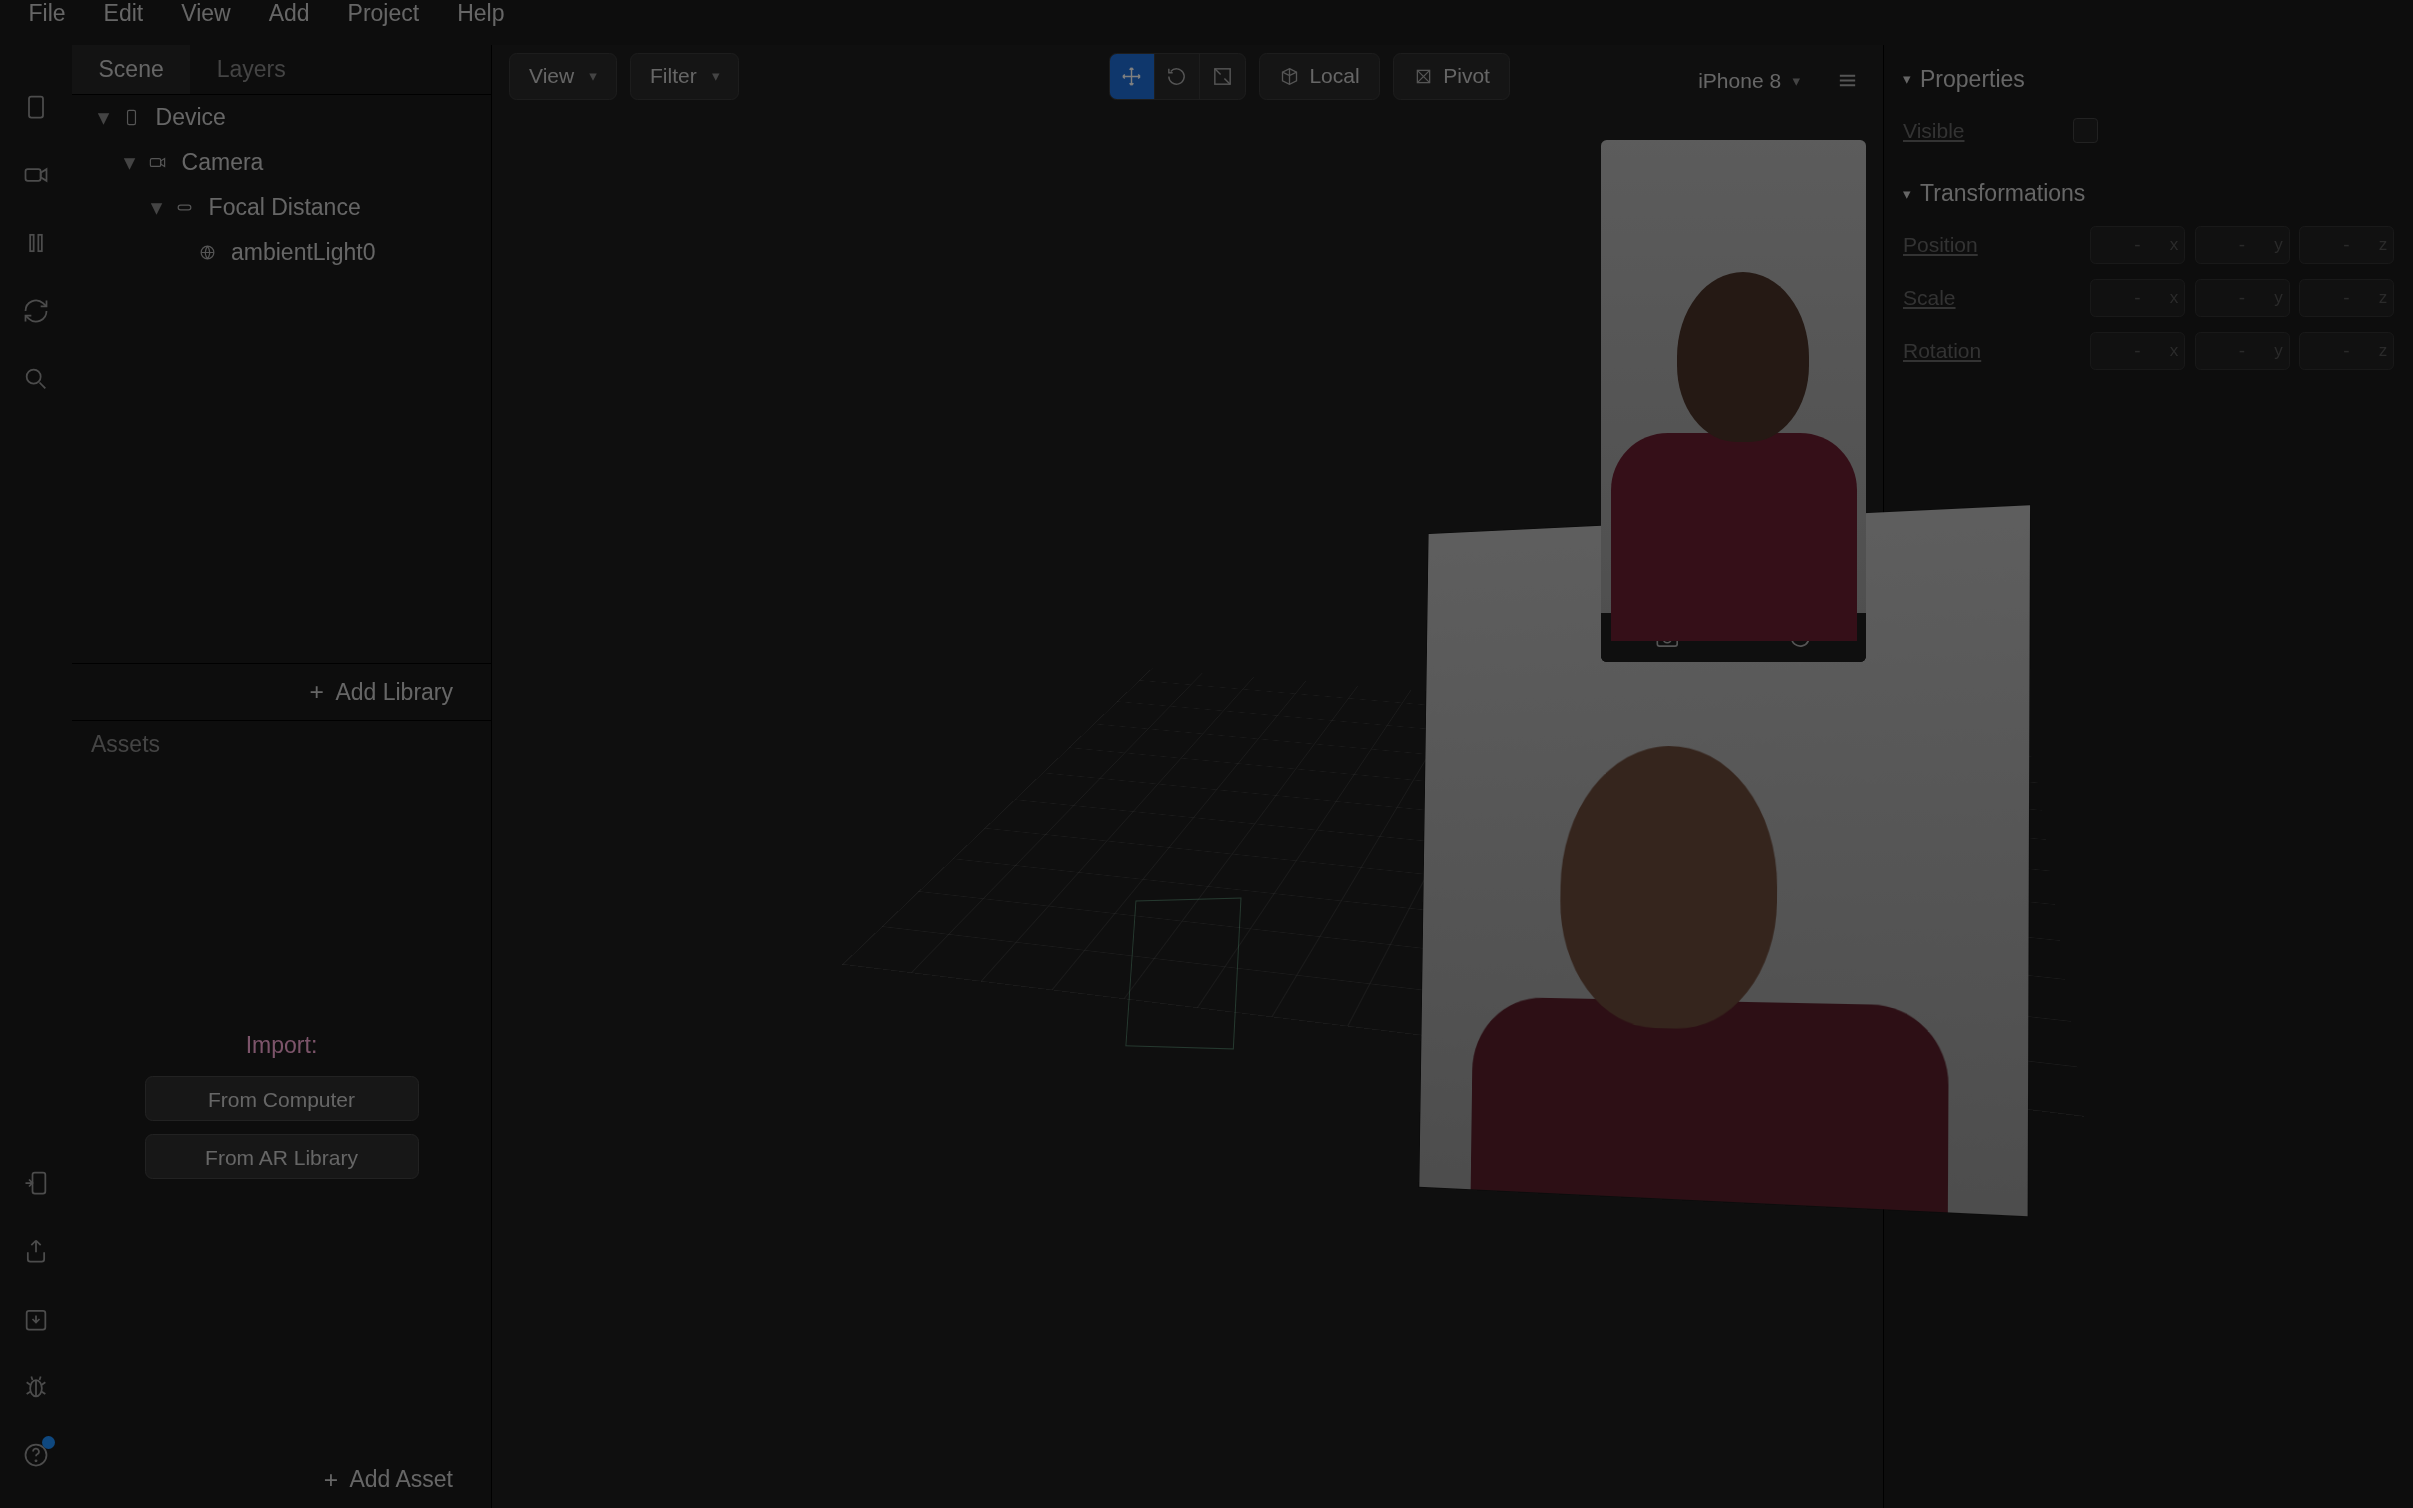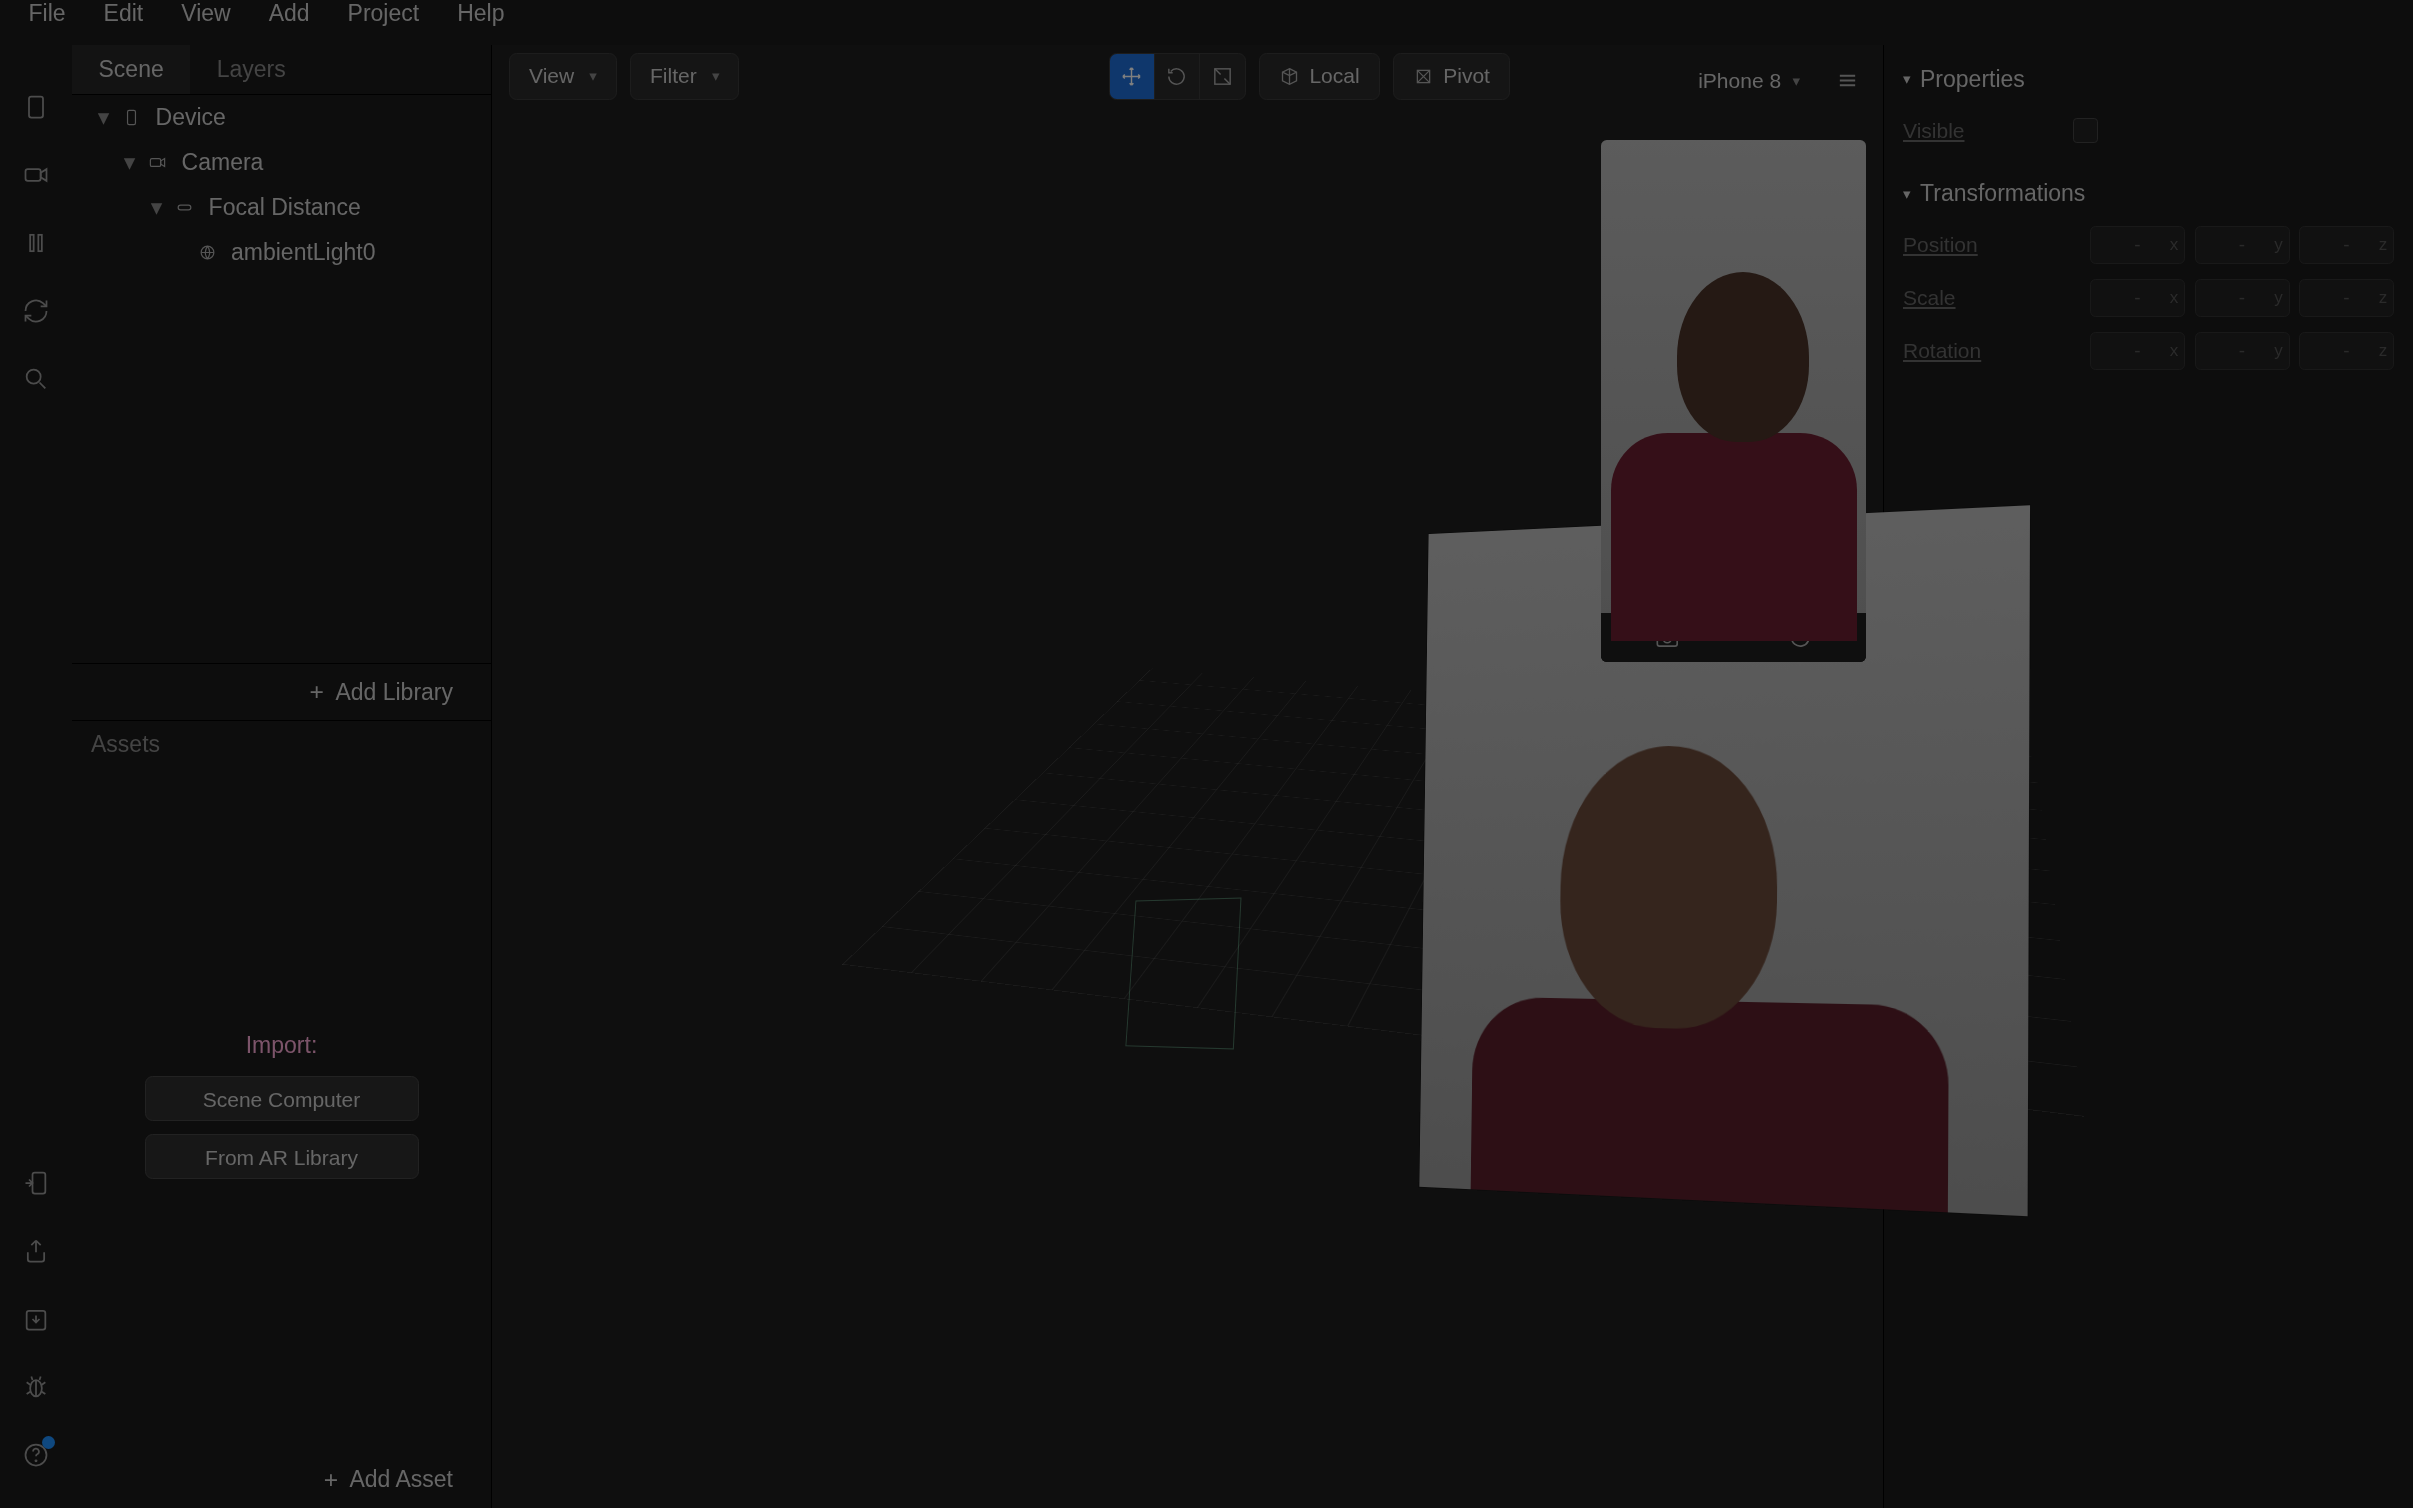--- a/index.html
+++ b/index.html
@@ -225,21 +225,21 @@
       </div>
       <div class="tree-add">
         <span class="plus">+</span>
         <span>Add Library</span>
       </div>
     </div>
     <div class="assets-header">Assets</div>
     <div class="assets-body">
       <div class="import-block">
         <div class="import-label">Import:</div>
-        <div class="import-btn">Scene Computer</div>
+        <div class="import-btn">From Computer</div>
         <div class="import-btn">From AR Library</div>
       </div>
       <div class="assets-add">
         <span class="plus">+</span>
         <span>Add Asset</span>
       </div>
     </div>
   </div>
 
   <div class="viewport">

